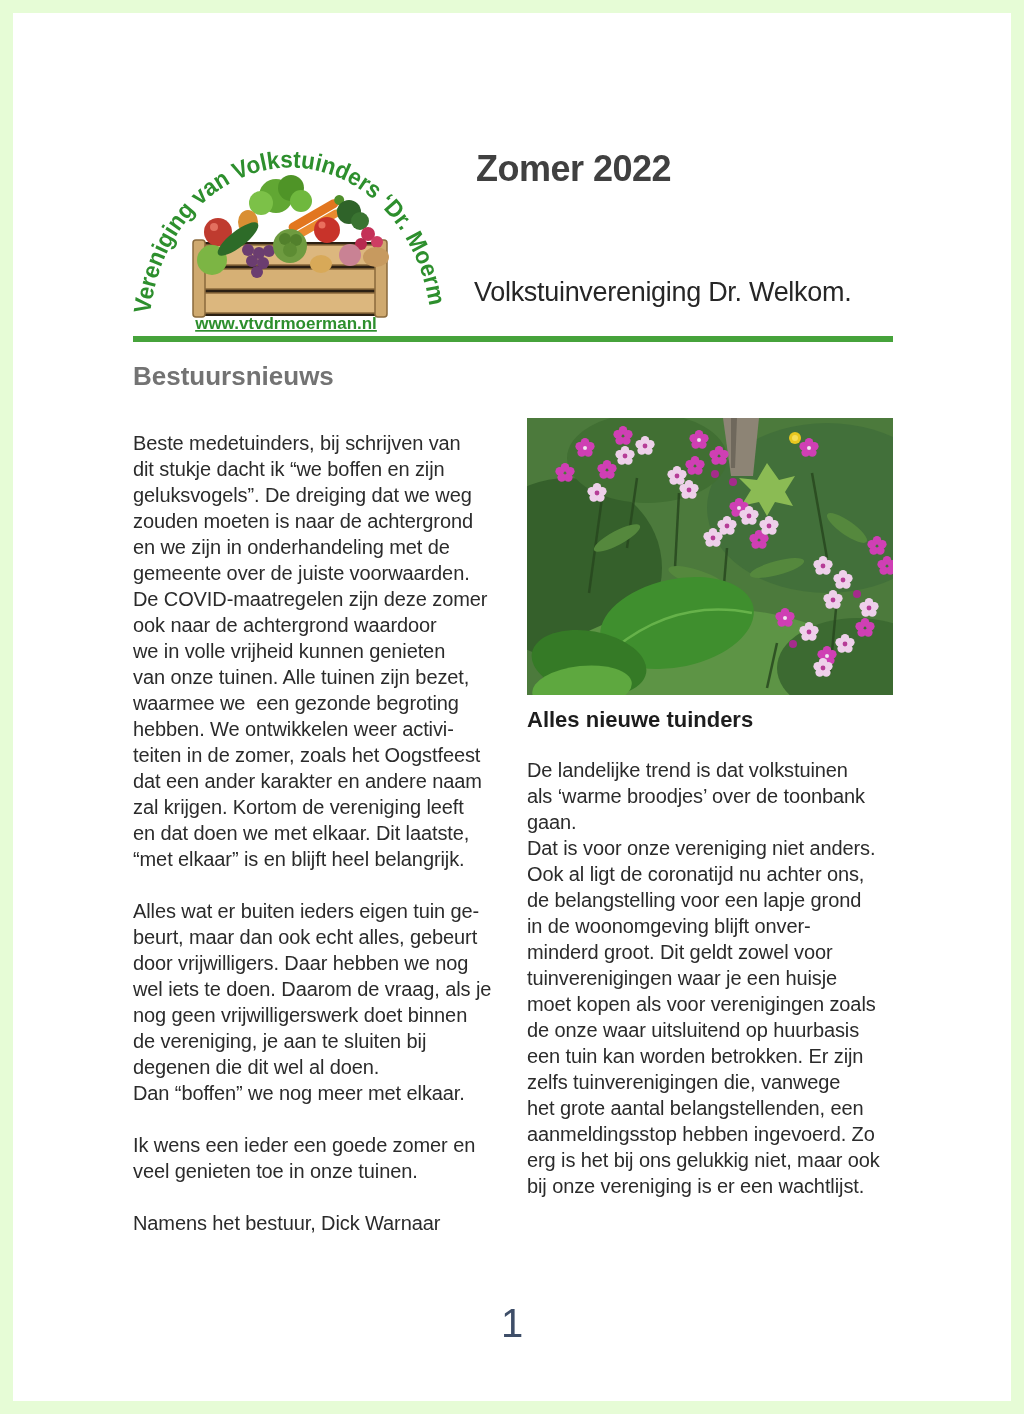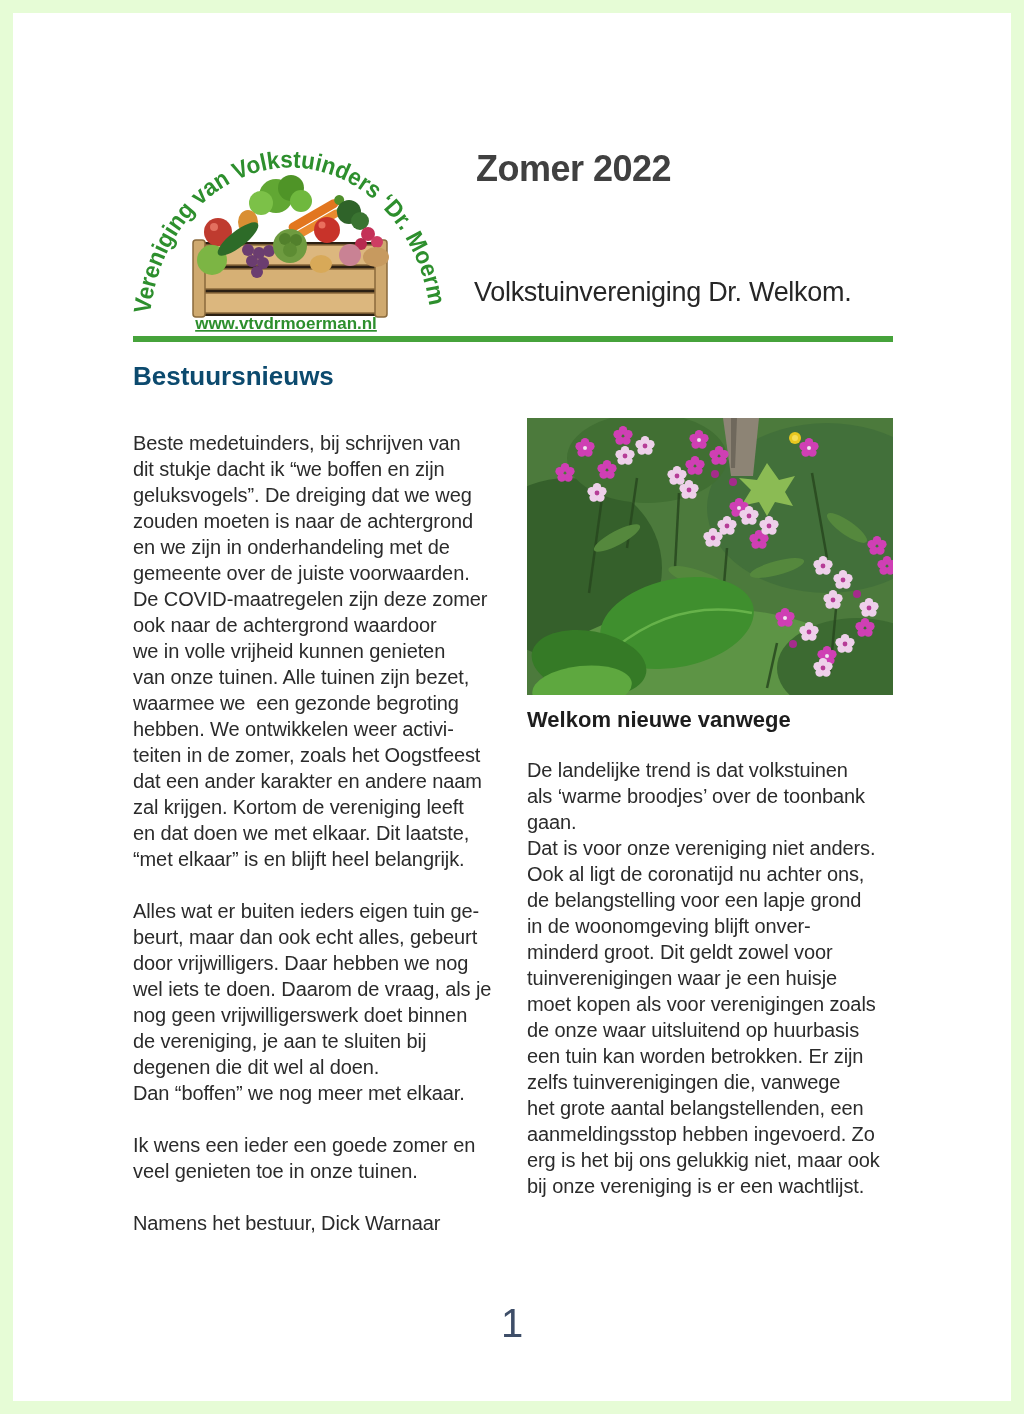--- a/index.html
+++ b/index.html
@@ -16,21 +16,21 @@
   
   .logo{position:absolute;left:117px;top:113px;width:312px;height:208px;}
   .issue{position:absolute;left:463px;top:135px;font-size:36px;font-weight:bold;
          color:#404040;letter-spacing:-0.5px;}
   .title{position:absolute;left:459px;top:189px;font-size:60px;font-weight:bold;
          color:#231f20;letter-spacing:-1.5px;}
   .subtitle{position:absolute;left:461px;top:264px;font-size:27px;color:#262626;
          letter-spacing:-0.3px;}
   .rule{position:absolute;left:120px;top:323px;width:760px;height:6px;background:#46a33b;}
   
-  .h-left{position:absolute;left:120px;top:348px;font-size:26px;font-weight:bold;color:#0c4a6e;}
+  .h-left{position:absolute;left:120px;top:348px;font-size:26px;font-weight:bold;color:#737373;}
   
   .col-left{position:absolute;left:120px;top:406px;width:396px;}
   .col-right{position:absolute;left:514px;top:405px;width:396px;}
   .body-text{font-size:20px;line-height:26px;color:#2b2b2b;white-space:pre-wrap;
              margin:11px 0 26px 0;letter-spacing:-0.1px;}
   .photo{display:block;width:366px;height:277px;}
   .h-right{font-size:22px;font-weight:bold;color:#1d1d1d;margin:12px 0 0 0;}
   .col-right .body-text{margin-top:24px;}
   .page-number{position:absolute;left:0;top:1288px;width:998px;text-align:center;
                font-size:40px;color:#3e4e68;}
@@ -266,21 +266,21 @@
         <circle cx="118" cy="28" r="2.4"></circle>
       </g>
 
       <g fill="#a52c8c">
         <circle cx="188" cy="56" r="4"></circle>
           <circle cx="206" cy="64" r="4"></circle>
           <circle cx="266" cy="226" r="4"></circle>
         <circle cx="330" cy="176" r="4"></circle>
       </g>
     </svg>
-    <div class="h-right">Welkom nieuwe vanwege</div>
+    <div class="h-right">Alles nieuwe tuinders</div>
     <p class="body-text">De landelijke trend is dat volkstuinen
 als ‘warme broodjes’ over de toonbank
 gaan.
 Dat is voor onze vereniging niet anders.
 Ook al ligt de coronatijd nu achter ons,
 de belangstelling voor een lapje grond
 in de woonomgeving blijft onver-
 minderd groot. Dit geldt zowel voor
 tuinverenigingen waar je een huisje
 moet kopen als voor verenigingen zoals

